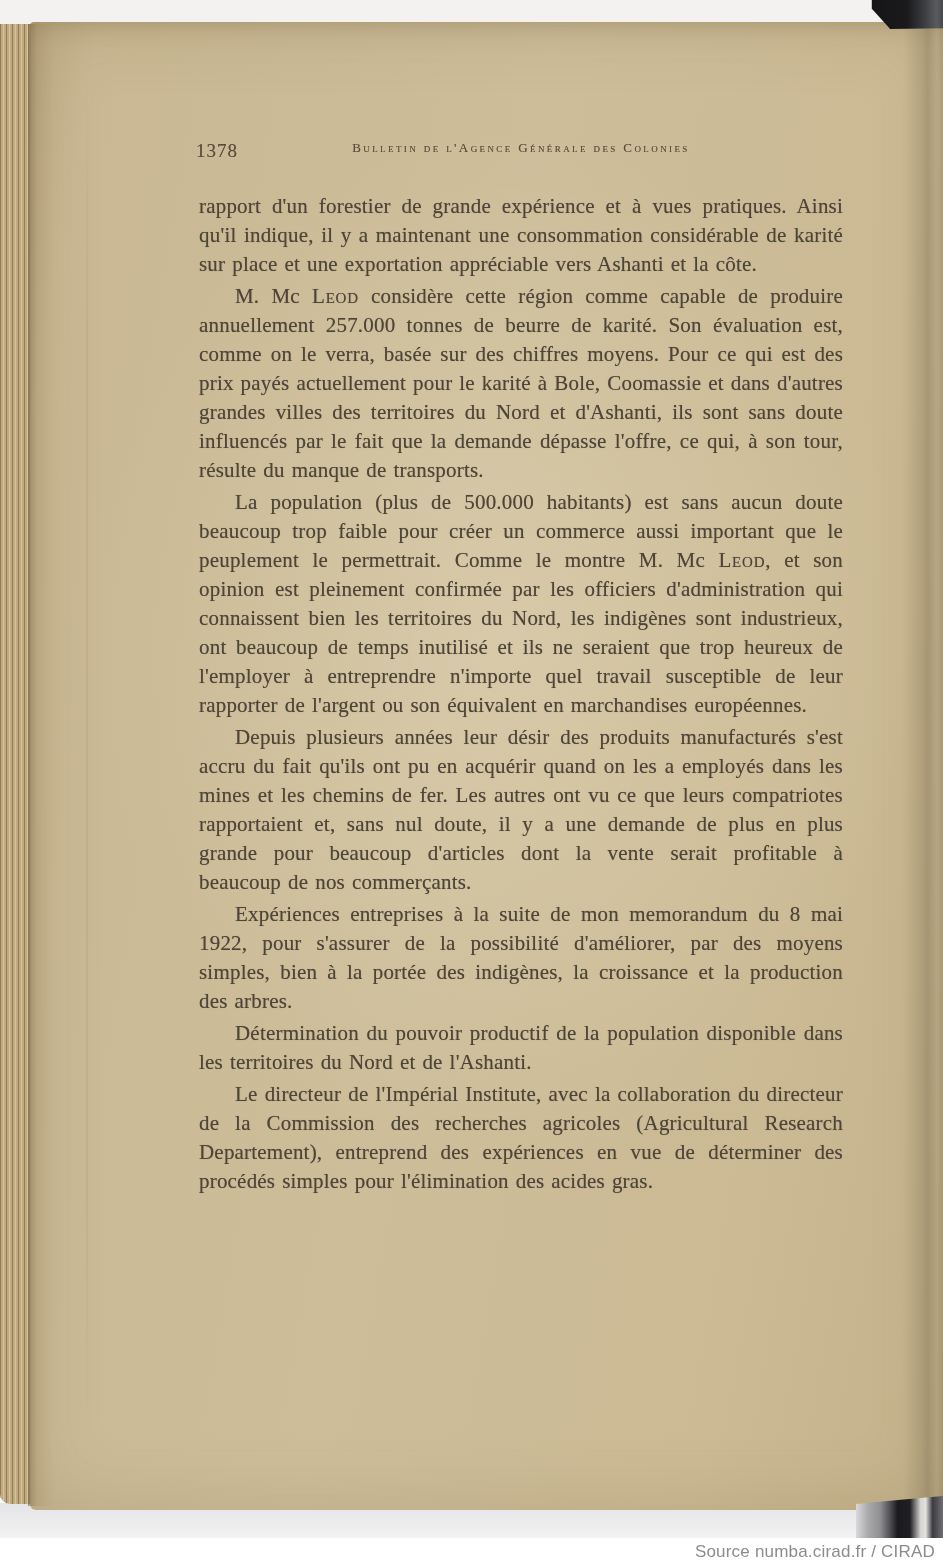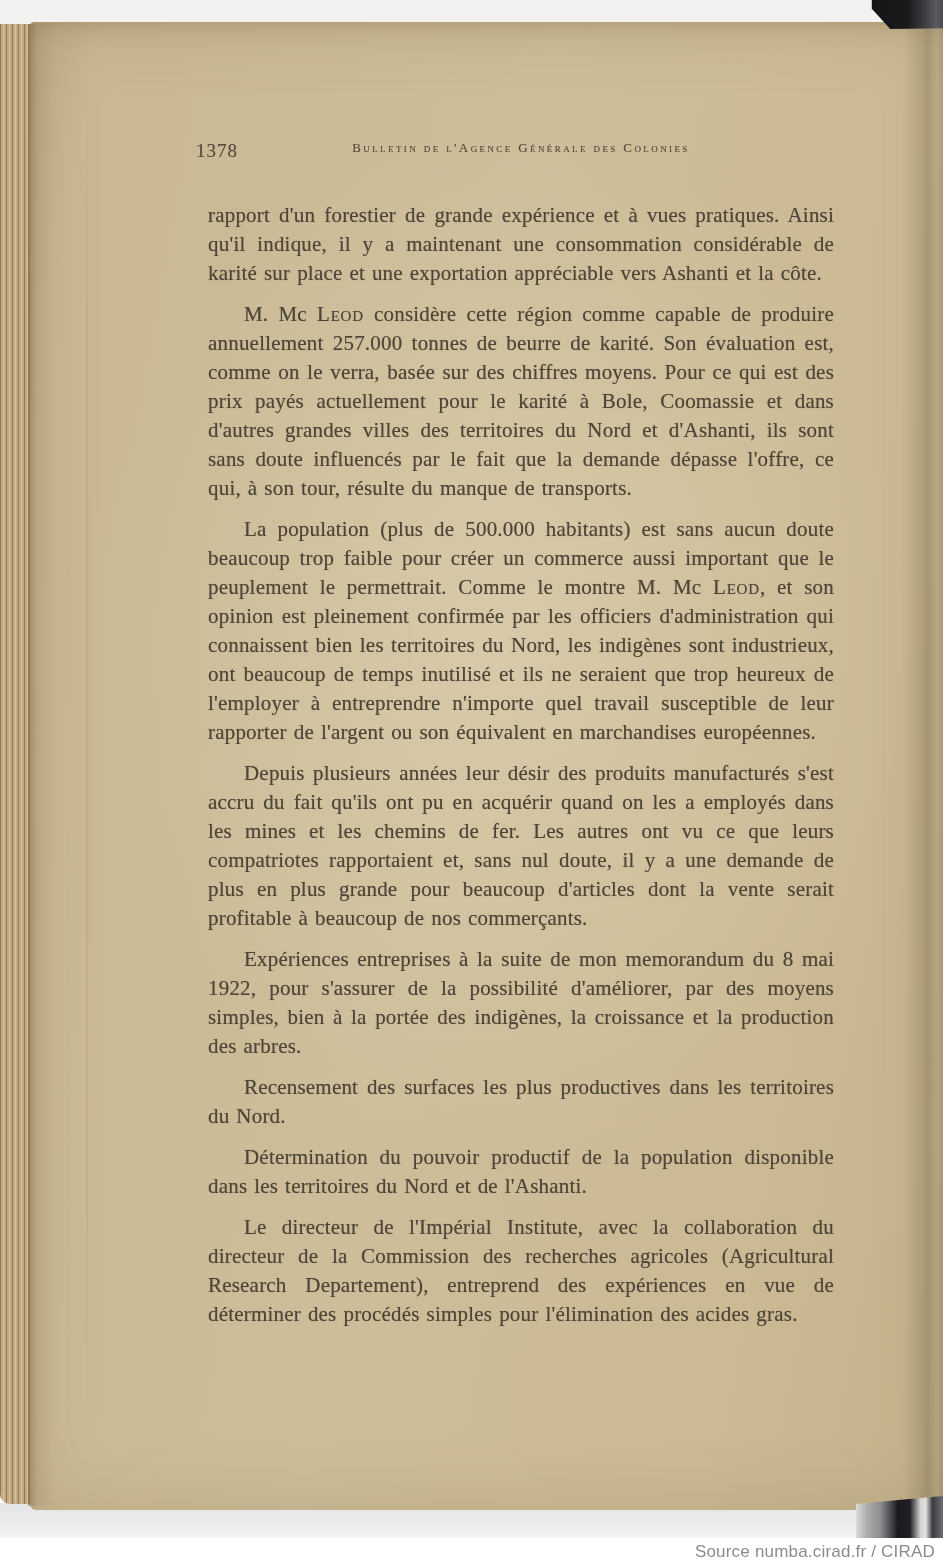--- a/index.html
+++ b/index.html
@@ -96,21 +96,21 @@
     text-shadow: 0 0 0.6px rgba(88,76,62,0.5);
   }
   .page-text {
     position: absolute; left: 196px; top: 189px; width: 650px;
     font-size: 21px; line-height: 29px;
     color: #4e4539;
     text-shadow: 0 0 0.7px rgba(78,69,57,0.55);
     word-spacing: 1.5px; letter-spacing: 0.2px;
   }
   .para {
-    margin: 12px;
+    margin: 3px;
     text-align: justify;
     hyphens: auto; -webkit-hyphens: auto;
   }
   .para.indent { text-indent: 36px; }
   .seg-n { }
   .seg-i { }
   .seg-sc { font-variant: small-caps; letter-spacing: 0.8px; }
 </style>
 </head>
 <body>
@@ -135,21 +135,20 @@
     <span class="page-number">1378</span>
     <div class="running-title">Bulletin de l'Agence Générale des Colonies</div>
   </div>
 
   <div class="page-text">
       <p class="para"><span class="seg-n">rapport d'un forestier de grande expérience et à vues pratiques. Ainsi qu'il indique, il y a maintenant une consommation considérable de karité sur place et une exportation appréciable vers Ashanti et la côte.</span></p>
       <p class="para indent"><span class="seg-n">M. Mc </span><span class="seg-sc">Leod</span><span class="seg-n"> considère cette région comme capable de produire annuellement 257.000 tonnes de beurre de karité. Son évaluation est, comme on le verra, basée sur des chiffres moyens. Pour ce qui est des prix payés actuellement pour le karité à Bole, Coomassie et dans d'autres grandes villes des territoires du Nord et d'Ashanti, ils sont sans doute influencés par le fait que la demande dépasse l'offre, ce qui, à son tour, résulte du manque de transports.</span></p>
       <p class="para indent"><span class="seg-n">La population (plus de 500.000 habitants) est sans aucun doute beaucoup trop faible pour créer un commerce aussi important que le peuplement le permettrait. Comme le montre M. Mc </span><span class="seg-sc">Leod</span><span class="seg-n">, et son opinion est pleinement confirmée par les officiers d'administration qui connaissent bien les territoires du Nord, les indigènes sont industrieux, ont beaucoup de temps inutilisé et ils ne seraient que trop heureux de l'employer à entreprendre n'importe quel travail susceptible de leur rapporter de l'argent ou son équivalent en marchandises européennes.</span></p>
       <p class="para indent"><span class="seg-n">Depuis plusieurs années leur désir des produits manufacturés s'est accru du fait qu'ils ont pu en acquérir quand on les a employés dans les mines et les chemins de fer. Les autres ont vu ce que leurs compatriotes rapportaient et, sans nul doute, il y a une demande de plus en plus grande pour beaucoup d'articles dont la vente serait profitable à beaucoup de nos commerçants.</span></p>
       <p class="para indent"><span class="seg-n">Expériences entreprises à la suite de mon memorandum du 8 mai 1922, pour s'assurer de la possibilité d'améliorer, par des moyens simples, bien à la portée des indigènes, la croissance et la production des arbres.</span></p>
-      <p class="para indent"><span class="seg-n">Recensement des surfaces les plus productives dans les territoires du Nord.</span></p>
       <p class="para indent"><span class="seg-n">Détermination du pouvoir productif de la population disponible dans les territoires du Nord et de l'Ashanti.</span></p>
       <p class="para indent"><span class="seg-n">Le directeur de l'</span><span class="seg-i">Impérial Institute</span><span class="seg-n">, avec la collaboration du directeur de la Commission des recherches agricoles (</span><span class="seg-i">Agricultural Research Departement</span><span class="seg-n">), entreprend des expériences en vue de déterminer des procédés simples pour l'élimination des acides gras.</span></p>
     </div>
 
   <div class="source-bar">
     <span>Source numba.cirad.fr / CIRAD</span>
   </div>
 
 </div>
 

